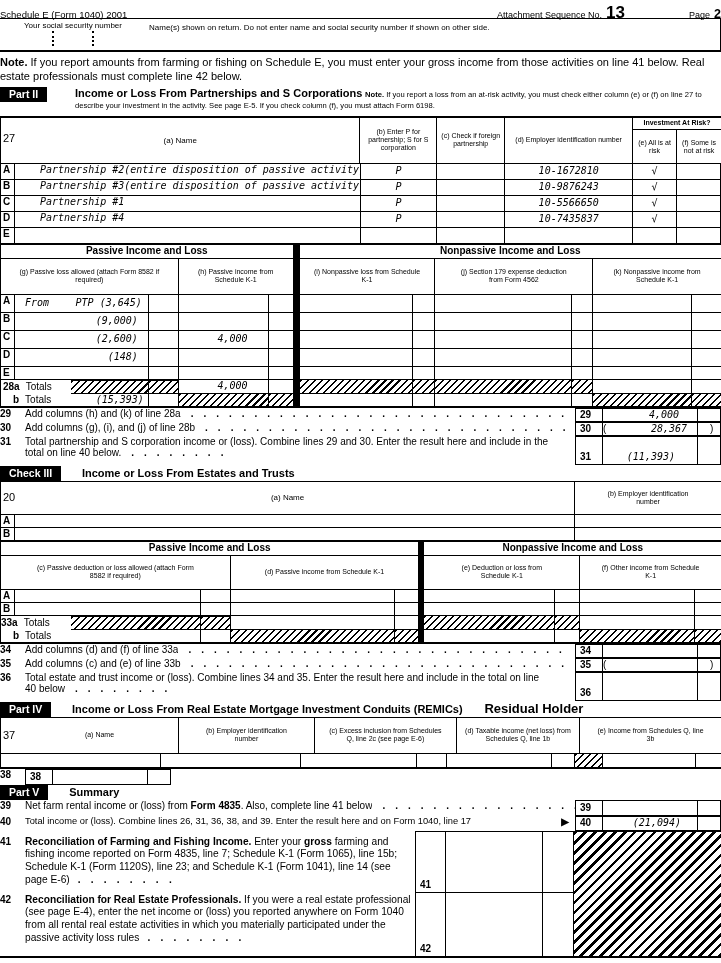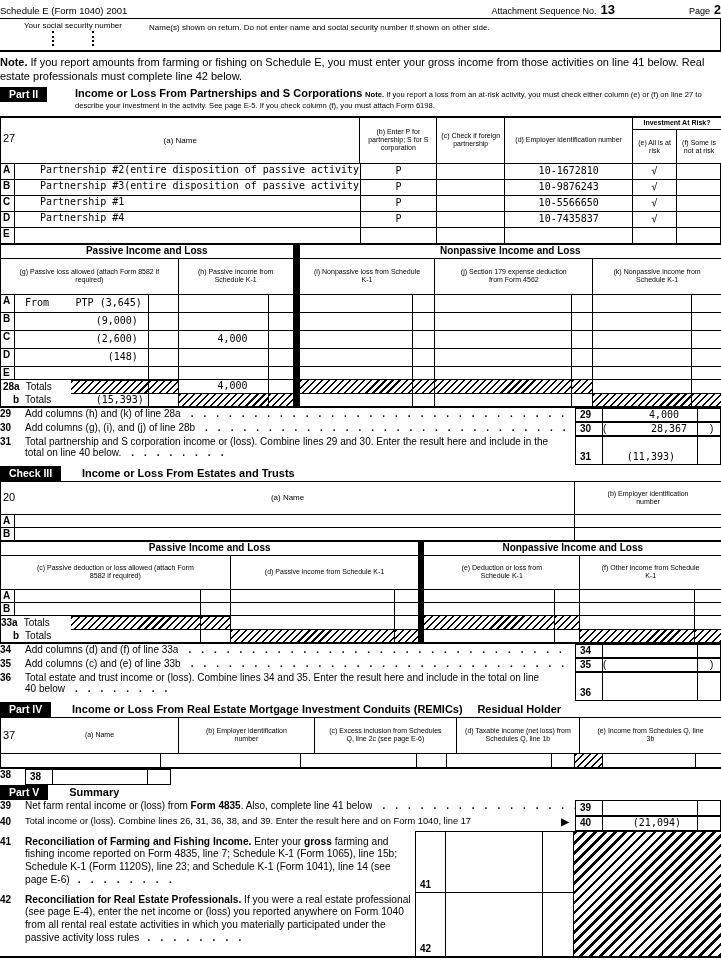--- a/index.html
+++ b/index.html
@@ -1,20 +1,20 @@
 <!DOCTYPE html>
 <html><head>
 <meta charset="utf-8">
 <style>
   *{box-sizing:border-box;margin:0;padding:0}
   body{background:#fff;margin:0}
   .page{width:721px;height:963px;background:#fff;color:#000;position:relative;overflow:hidden;
         font-family:"Liberation Sans",sans-serif;font-size:10px;line-height:1.15}
   .b{font-weight:bold}
-  .fill{font-family:"DejaVu Sans Mono",monospace;font-size:10px;white-space:nowrap}
+  .fill{font-family:"DejaVu Sans Mono",monospace;font-style:italic;font-size:10px;white-space:nowrap}
   .row{display:flex;align-items:stretch}
   .cell{border-right:1px solid #000;border-bottom:1px solid #000;overflow:hidden}
   .nb{border:none}
   .ctr{display:flex;align-items:center;justify-content:center;text-align:center}
   .rt{display:flex;align-items:center;justify-content:flex-end;padding-right:10px}
   .hatch{background:repeating-linear-gradient(135deg,#000 0 1.6px,#fff 1.6px 5px)}
   .bighatch{background:repeating-linear-gradient(135deg,#000 0 2.5px,#fff 2.5px 7px)}
   .hdr7{font-size:7px;line-height:1.12}
   .hdr8{font-size:8px;line-height:1.15}
   .dots{flex:1;overflow:hidden;white-space:nowrap;font-weight:bold;padding:0 4px 0 10px;color:#000}
@@ -32,21 +32,21 @@
 </style>
 </head>
 <body>
 
 <div class="page">
 
   <div class="row" style="height:18px;align-items:baseline;padding-top:3px">
     <span style="font-size:9.5px">Schedule E (Form 1040) 2001</span>
     <span style="flex:1"></span>
     <span style="font-size:9px">Attachment Sequence No.</span>
-    <span class="b" style="font-size:13px;margin:0 16px 0 4px">13</span>
+    <span class="b" style="font-size:17px;margin:0 6px 0 4px">13</span>
     <span style="width:58px"></span>
     <span style="font-size:9px">Page</span>
     <span class="b" style="font-size:12.5px;margin-left:4px">2</span>
   </div>
 
   <div class="row" style="height:34px;border-top:1px solid #000;border-bottom:2px solid #000">
     <div style="width:146px;padding:2px 0 0">
       <div class="hdr8 ctr">Your social security number</div>
       <div style="display:flex;justify-content:center;gap:38px;margin-top:1px">
         <span class="ssndot"></span>
@@ -423,21 +423,21 @@
     <span style="width:525px;overflow:hidden"><span>Total estate and trust income or (loss). Combine lines 34 and 35. Enter the result here and include in the total on line 40 below</span><span style="font-weight:bold;padding-left:10px">.  .  .  .  .  .  .  .</span></span>
     <span style="flex:1"></span>
     <span class="boxlbl" style="align-items:flex-end;padding-bottom:1px">36</span>
     <span class="boxamt"></span>
     <span class="boxcents"></span>
   </div>
 
   <div style="height:15px;margin-top:1px;white-space:nowrap">
     <span class="pbox">Part IV</span>
     <span class="bar-title">Income or Loss From Real Estate Mortgage Investment Conduits (REMICs)</span>
-    <span class="b" style="font-size:11px;margin-left:12px">Residual Holder</span>
+    <span class="b" style="font-size:13px;margin-left:19px">Residual Holder</span>
   </div>
 
   <div style="border-top:1px solid #000;border-left:1px solid #000">
     <div class="row" style="height:36px">
       <div class="cell" style="width:186px;position:relative">
         <span style="position:absolute;left:2px;top:11px;font-size:11px">37</span>
         <div class="ctr hdr7" style="height:100%;padding-left:20px">(a) Name</div>
       </div>
       <div class="cell ctr hdr7" style="width:140px;padding:0 24px">(b) Employer identification number</div>
       <div class="cell ctr hdr7" style="width:147px;padding:0 14px">(c) Excess inclusion from Schedules Q, line 2c (see page E-6)</div>

